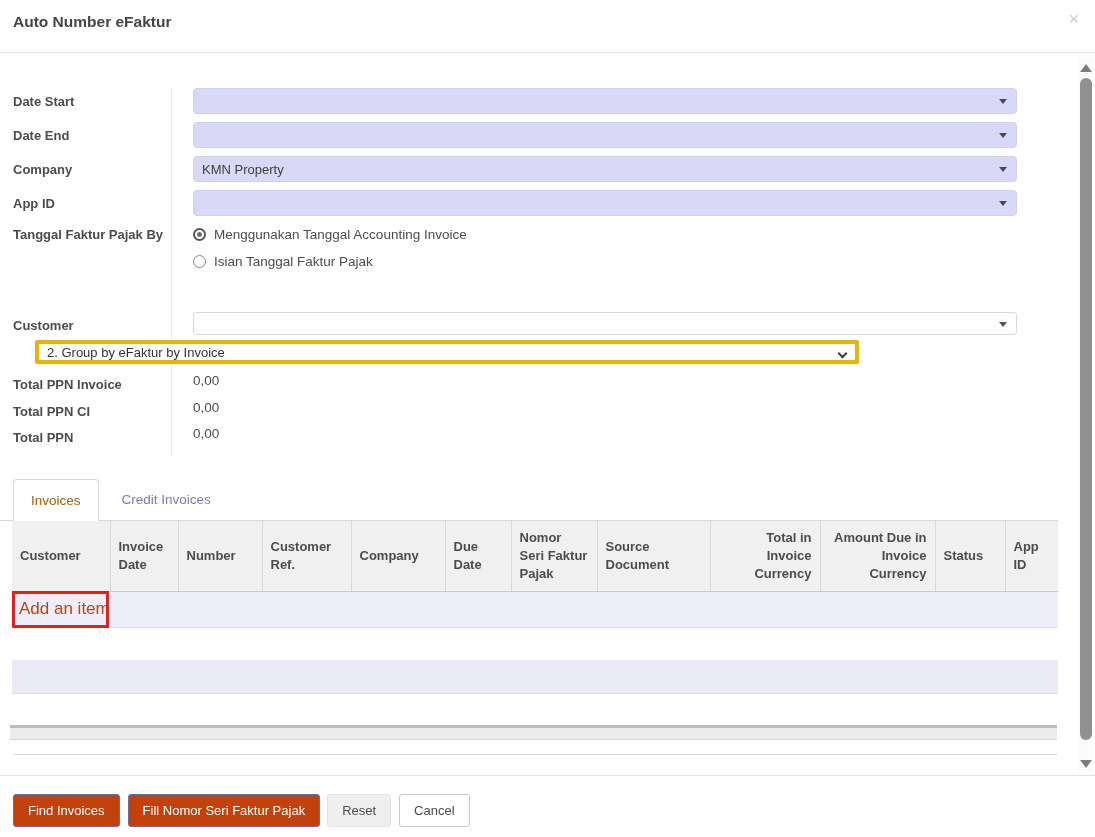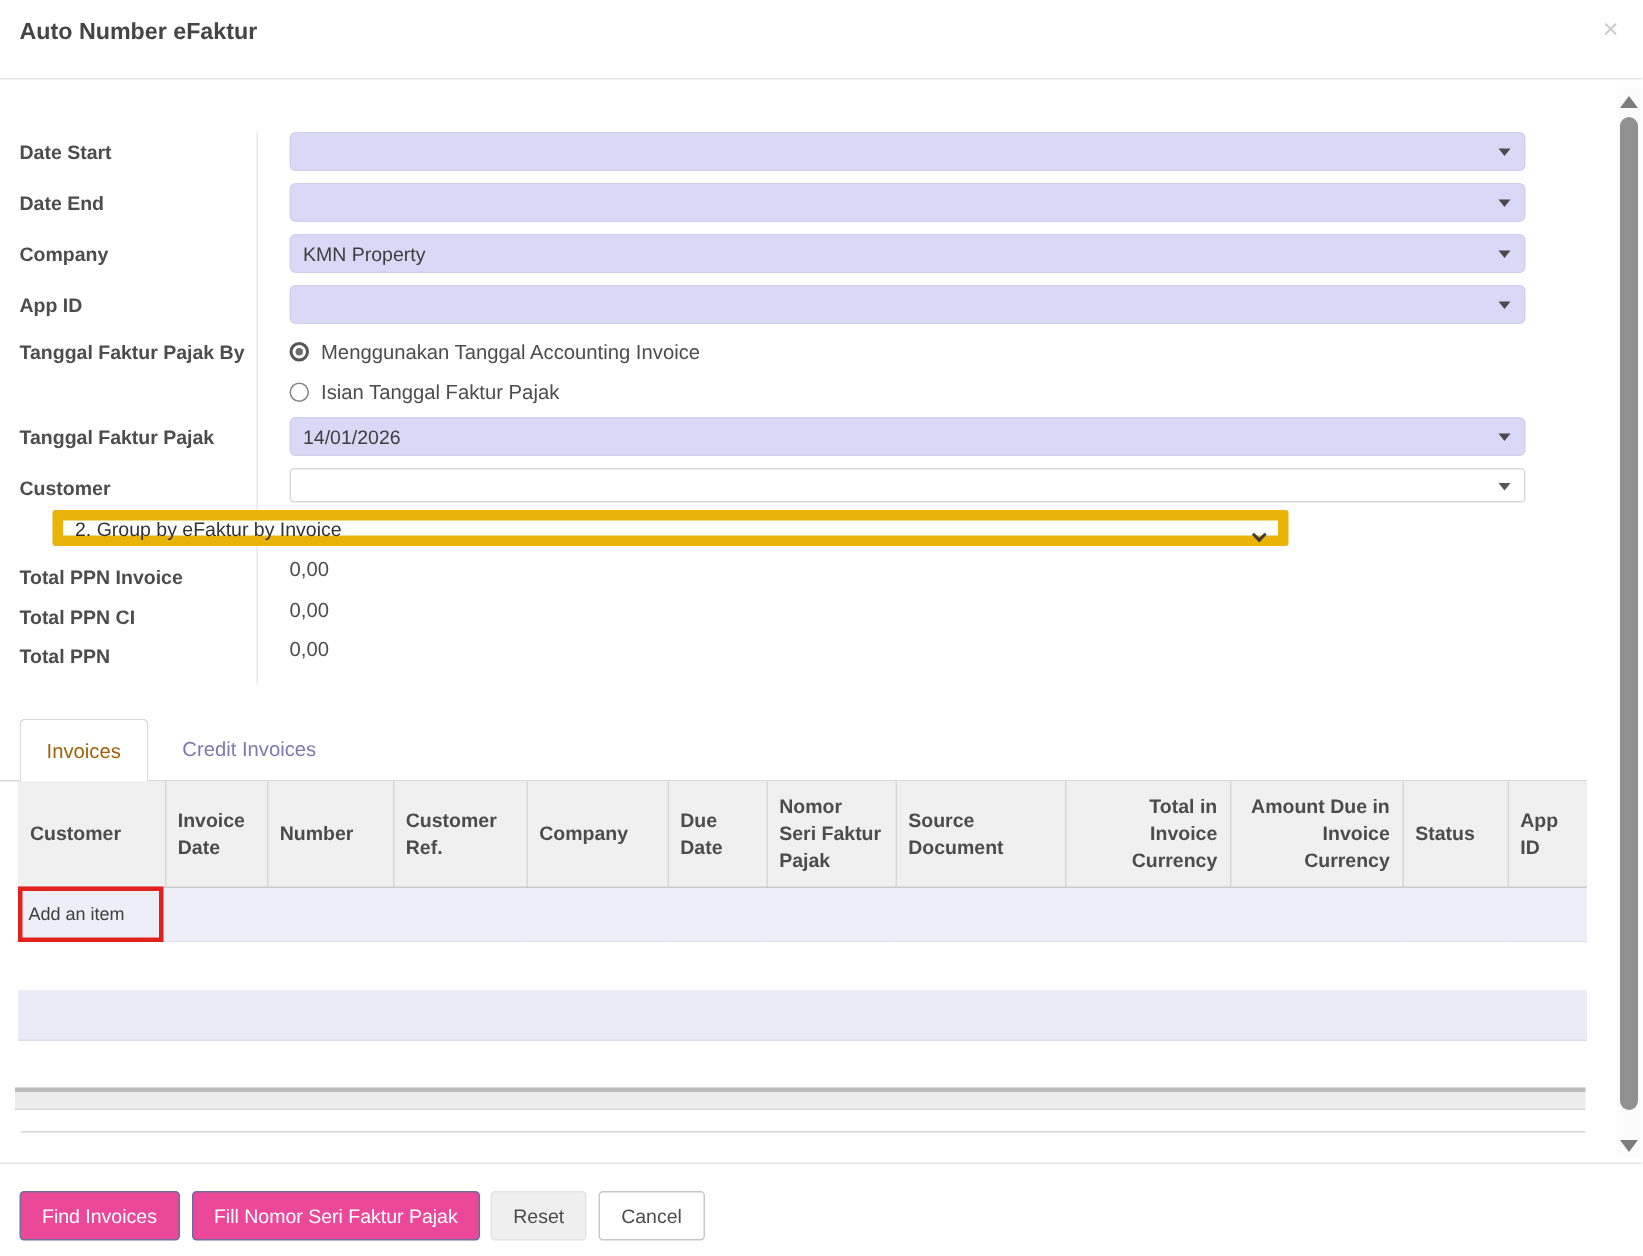--- a/index.html
+++ b/index.html
@@ -24,21 +24,21 @@
   .frow > label { width:158px; flex:0 0 158px; font-size:13px; font-weight:bold; color:#4c4c4c; line-height:1.55; padding-top:4px; }
   .fwrap { margin-left:22px; flex:1; position:relative; }
 
   .fieldbox { position:relative; width:824px; height:26px; border-radius:4px; display:flex; align-items:center; }
   .lav { background:#d9d9f7; border:1px solid #cfcff0; }
   .white-field { background:#fff; border:1px solid #d9d9d9; height:23px; border-radius:3px; }
   .fieldbox .val { padding-left:8px; font-size:13px; color:#3f3f3f; }
   .caret { position:absolute; right:9px; top:50%; margin-top:-2px; width:0; height:0;
            border-left:4px solid transparent; border-right:4px solid transparent; border-top:5px solid #4a4a4a; }
 
-  .selectbox { position:relative; width:824px; height:24px; background:#fff; border:7px solid #eab308; border-radius:2px; display:flex; align-items:center; }
+  .selectbox { position:relative; width:824px; height:24px; background:#fff; border:4px solid #eab308; border-radius:2px; display:flex; align-items:center; }
   .selectbox .val { padding-left:8px; font-size:13px; color:#333; }
   .chev { position:absolute; right:9px; top:6px; width:7px; height:7px; border-right:2px solid #3c3c3c; border-bottom:2px solid #3c3c3c; transform:rotate(45deg); }
 
   .radio-line { display:flex; align-items:center; height:27px; }
   .radio { width:13px; height:13px; border:1px solid #868686; border-radius:50%; background:#fff; flex:0 0 13px; position:relative; }
   .radio.checked { border:2px solid #565656; }
   .radio.checked::after { content:""; position:absolute; left:2px; top:2px; width:5px; height:5px; border-radius:50%; background:#6e6e6e; }
   .radio-line span.rlabel { margin-left:8px; font-size:13.5px; color:#4c4c4c; }
 
   .total-val { font-size:13.5px; color:#4c4c4c; padding-top:4px; }
@@ -49,33 +49,33 @@
   .tab.active { background:#fff; border:1px solid #d8d8d8; border-bottom:1px solid #fff; border-radius:4px 4px 0 0; margin-bottom:-1px; color:#a16207; }
   .tab.inactive { color:#7c7bad; margin-left:6px; }
 
   
   .inv-table { position:absolute; left:12px; top:521px; width:1046px; border-collapse:collapse; table-layout:fixed; }
   .inv-table th { background:#f0f0f0; font-size:13px; font-weight:bold; color:#4c4c4c; text-align:left;
                   padding:5px 8px; line-height:1.35; border-left:1px solid #d7d7d7; border-bottom:1px solid #c9c9c9; vertical-align:middle; height:70px; }
   .inv-table th:first-child { border-left:none; }
   .inv-table th.r { text-align:right; }
   .addrow td { background:#eeeef9; height:36px; border-bottom:1px solid #e0e0ee; padding-left:7px; }
-  .add-link { color:#404040; font-size:12px; cursor:pointer; }
+  .add-link { color:#c2410c; font-size:17px; cursor:pointer; }
   .red-box { position:absolute; left:12px; top:591px; width:97px; height:37px; border:3px solid #e0211c; z-index:6; pointer-events:none; }
 
   
   .band-row { position:absolute; left:12px; top:660px; width:1046px; height:34px; background:#ebebf6; border-bottom:1px solid #dcdcea; }
   .band-hscroll { position:absolute; left:10px; top:725px; width:1047px; height:15px; background:#ececec; border-top:3px solid #bcbcbc; border-bottom:1px solid #d6d6d6; }
   .band-line { position:absolute; left:14px; top:754px; width:1043px; height:1px; background:#d7d7d7; }
 
   
   .ftr-divider { position:absolute; left:0; top:775px; width:1095px; height:1px; background:#e4e4e4; }
   .footer { position:absolute; left:13px; top:794px; display:flex; align-items:center; }
   .btn { font-family:"Liberation Sans", sans-serif; font-size:13px; height:33px; border-radius:3px; cursor:pointer; padding:0 14px; }
-  .btn.purple { background:#ec4899; border:1px solid #6e6d9e; color:#fff; }
+  .btn.purple { background:#c2410c; border:1px solid #6e6d9e; color:#fff; }
   .btn.gray   { background:#efefef; border:1px solid #e3e3e3; color:#4c4c4c; margin-left:7px; }
   .btn.white  { background:#fff; border:1px solid #c8c8c8; color:#4c4c4c; margin-left:8px; }
   .btn + .btn.purple { margin-left:8px; }
 </style>
 </head>
 <body>
 
 <div class="screen">
 
   <div class="dlg-title">Auto Number eFaktur</div>
@@ -132,29 +132,20 @@
         <span class="radio checked"></span>
         <span class="rlabel">Menggunakan Tanggal Accounting Invoice</span>
       </div>
       <div class="radio-line">
         <span class="radio"></span>
         <span class="rlabel">Isian Tanggal Faktur Pajak</span>
       </div>
     </div>
   </div>
 
-  <div class="frow" style="top:278px;">
-    <label>Tanggal Faktur Pajak</label>
-    <div class="fwrap">
-      <div class="fieldbox lav">
-        <span class="val">14/01/2026</span>
-        <span class="caret"></span>
-      </div>
-    </div>
-  </div>
 
   <div class="frow" style="top:312px;">
     <label>Customer</label>
     <div class="fwrap">
       <div class="fieldbox white-field">
         <span class="val"></span>
         <span class="caret" style="border-top-color:#555;"></span>
       </div>
     </div>
   </div>

